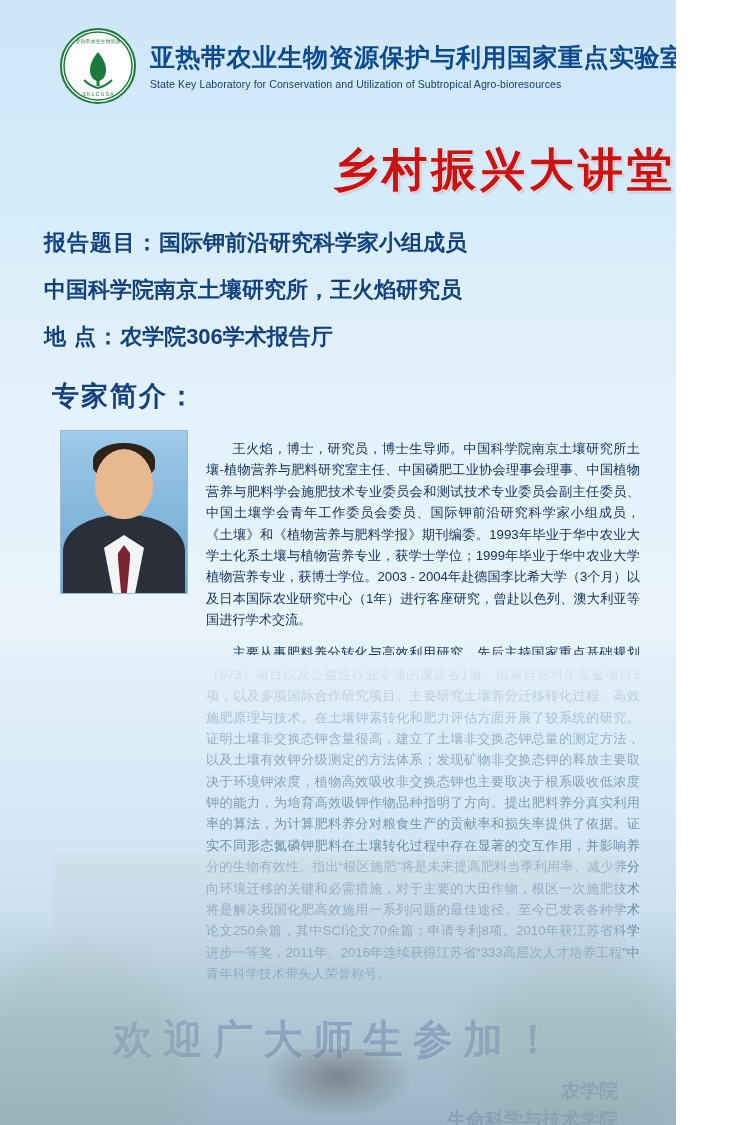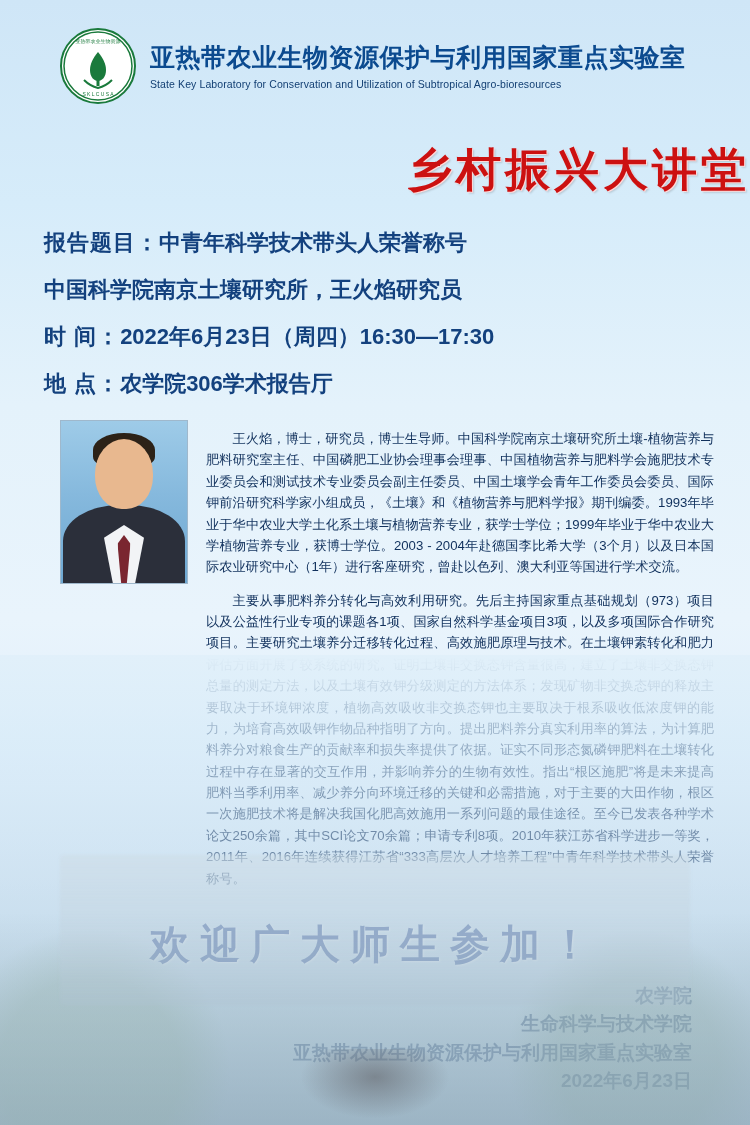--- a/index.html
+++ b/index.html
@@ -5,21 +5,21 @@
   html, body {
     margin: 0;
     padding: 0;
     background: #ffffff;
   }
   body {
     font-family: "Liberation Sans", sans-serif;
   }
   .poster {
     position: relative;
-    width: 750px;
+    width: 676px;
     height: 1125px;
     overflow: hidden;
     background: linear-gradient(180deg, #cfe6f7 0%, #d6ecfa 18%, #e4f2fb 36%, #e9f4fc 55%, #dfeefa 70%, #cfe3f2 85%, #b9d4e8 100%);
   }
   
   .bg-photo {
     position: absolute;
     left: 0;
     right: 0;
     bottom: 0;
@@ -268,35 +268,32 @@
       <div class="lab-cn">亚热带农业生物资源保护与利用国家重点实验室</div>
       <div class="lab-en">State Key Laboratory for Conservation and Utilization of Subtropical Agro-bioresources</div>
     </div>
   </div>
 
   <div class="main-title">乡村振兴大讲堂</div>
 
   <div class="info">
     <div class="info-row">
       <span class="info-label">报告题目：</span>
-      <span class="info-value">中青年科学技术带头人荣誉称号</span>
+      <span class="info-value">国际钾前沿研究科学家小组成员</span>
     </div>
     <div class="info-row">
       <span class="info-value">中国科学院南京土壤研究所，王火焰研究员</span>
-    </div>
-    <div class="info-row">
-      <span class="info-label spaced">时    间：</span>
-      <span class="info-value">2022年6月23日（周四）16:30—17:30</span>
     </div>
     <div class="info-row">
       <span class="info-label spaced">地    点：</span>
       <span class="info-value">农学院306学术报告厅</span>
     </div>
   </div>
 
+  <div class="expert-heading">专家简介：</div>
 
   <div class="expert-block">
     <div class="photo">
       <div class="body"></div>
       <div class="shirt"></div>
       <div class="tie"></div>
       <div class="hair"></div>
       <div class="head"></div>
     </div>
     <div class="bio">

